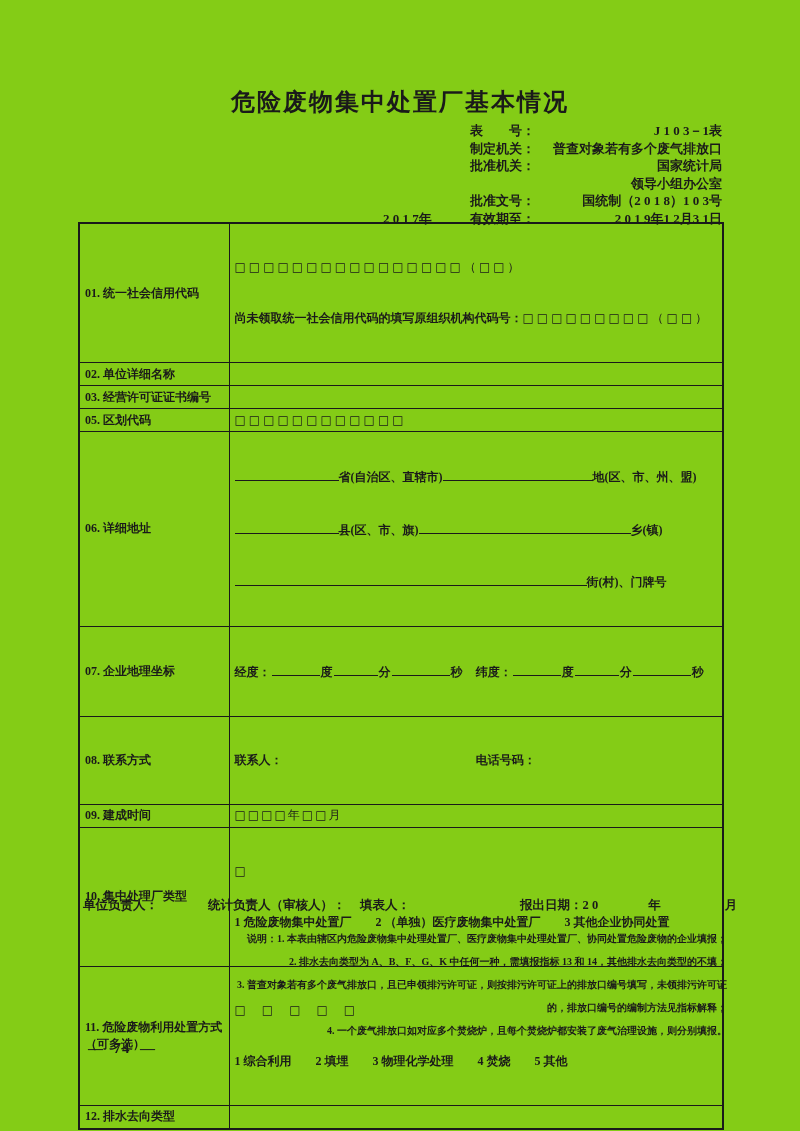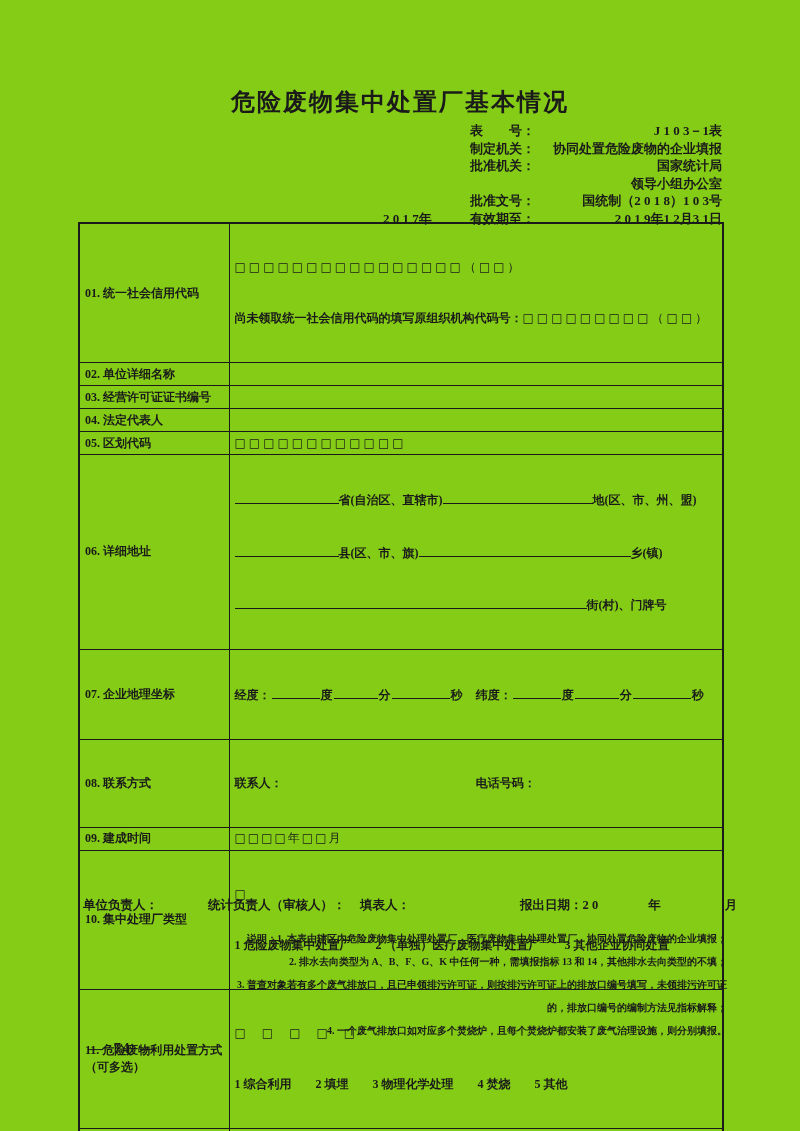--- a/index.html
+++ b/index.html
@@ -57,21 +57,21 @@
 
   <div class="title">危险废物集中处置厂基本情况</div>
 
   <div class="meta">
     <div class="meta-line">
       <span class="m-label">表　　号：</span>
       <span class="m-value">J 1 0 3－1表</span>
     </div>
     <div class="meta-line">
       <span class="m-label">制定机关：</span>
-      <span class="m-value">协同处置危险废物的企业填报</span>
+      <span class="m-value">普查对象若有多个废气排放口</span>
     </div>
     <div class="meta-line">
       <span class="m-label">批准机关：</span>
       <span class="m-value">国家统计局</span>
     </div>
     <div class="meta-line">
       <span class="m-value">领导小组办公室</span>
     </div>
     <div class="meta-line">
       <span class="m-label">批准文号：</span>
@@ -104,24 +104,20 @@
     <tr class="h20">
       <td class="lbl" colspan="2">02. 单位详细名称</td>
       <td class="ct" colspan="2"></td>
     </tr>
 
     <tr class="h20">
       <td class="lbl" colspan="2">03. 经营许可证证书编号</td>
       <td class="ct" colspan="2"></td>
     </tr>
 
-    <tr class="h20">
-      <td class="lbl" colspan="2">04. 法定代表人</td>
-      <td class="ct" colspan="2"></td>
-    </tr>
 
     <tr class="h20">
       <td class="lbl" colspan="2">05. 区划代码</td>
       <td class="ct" colspan="2"><span class="boxes">□□□□□□□□□□□□</span></td>
     </tr>
 
     <tr class="h56">
       <td class="lbl" colspan="2">06. 详细地址</td>
       <td class="ct" colspan="2">
         <div class="addr-line"><span class="ul" style="width:104px"></span><span>省(自治区、直辖市)</span><span class="ul" style="width:150px"></span><span>地(区、市、州、盟)</span></div>

